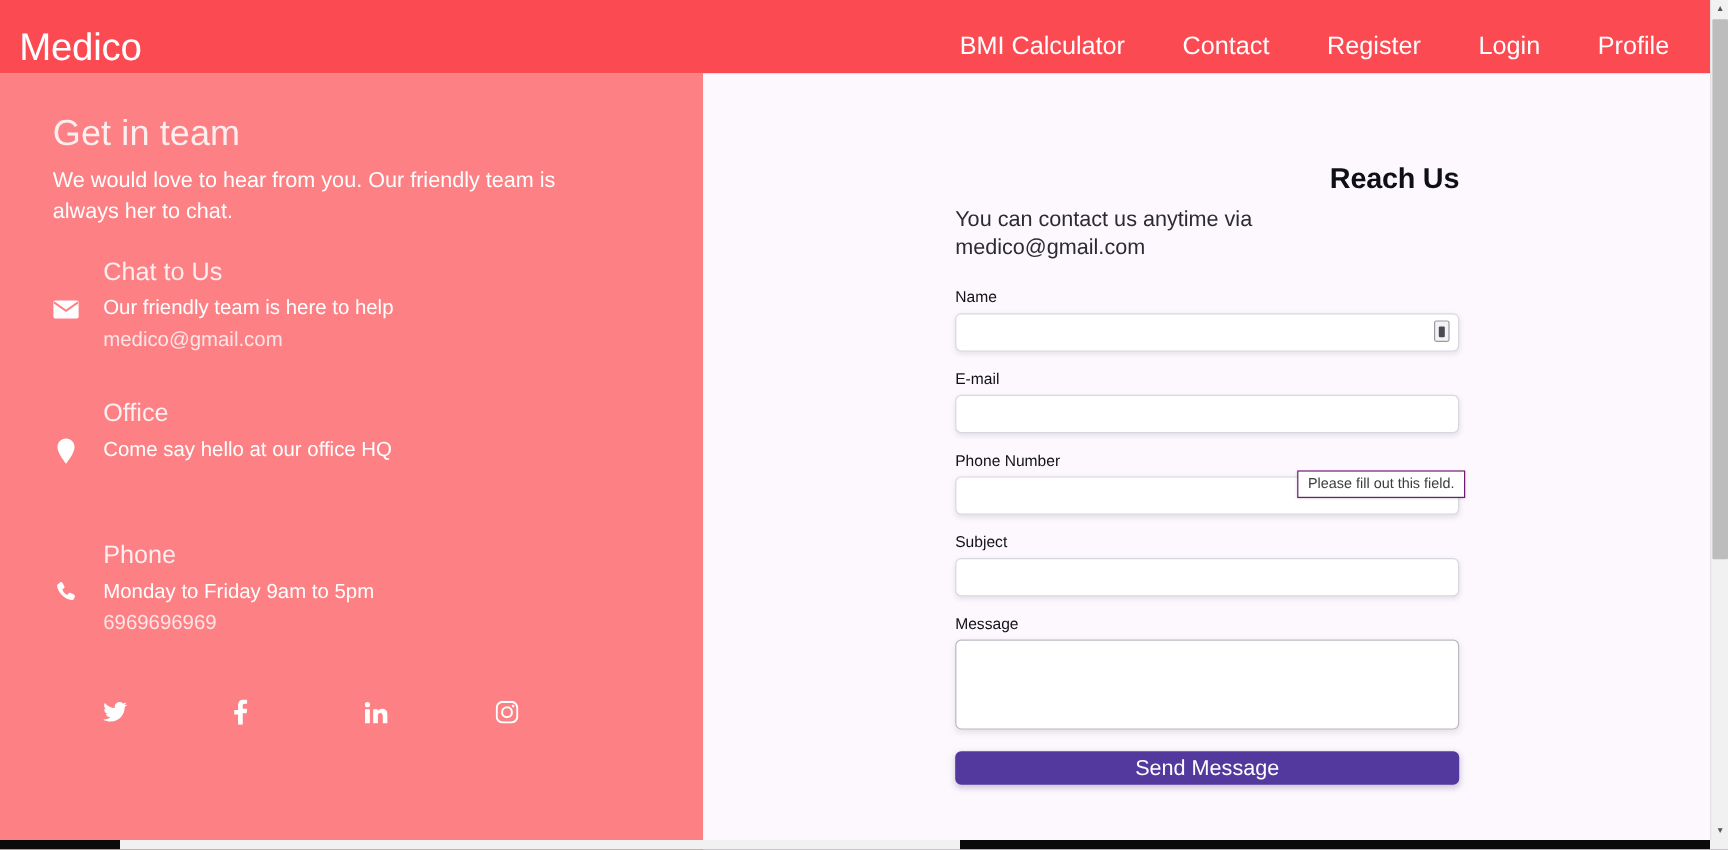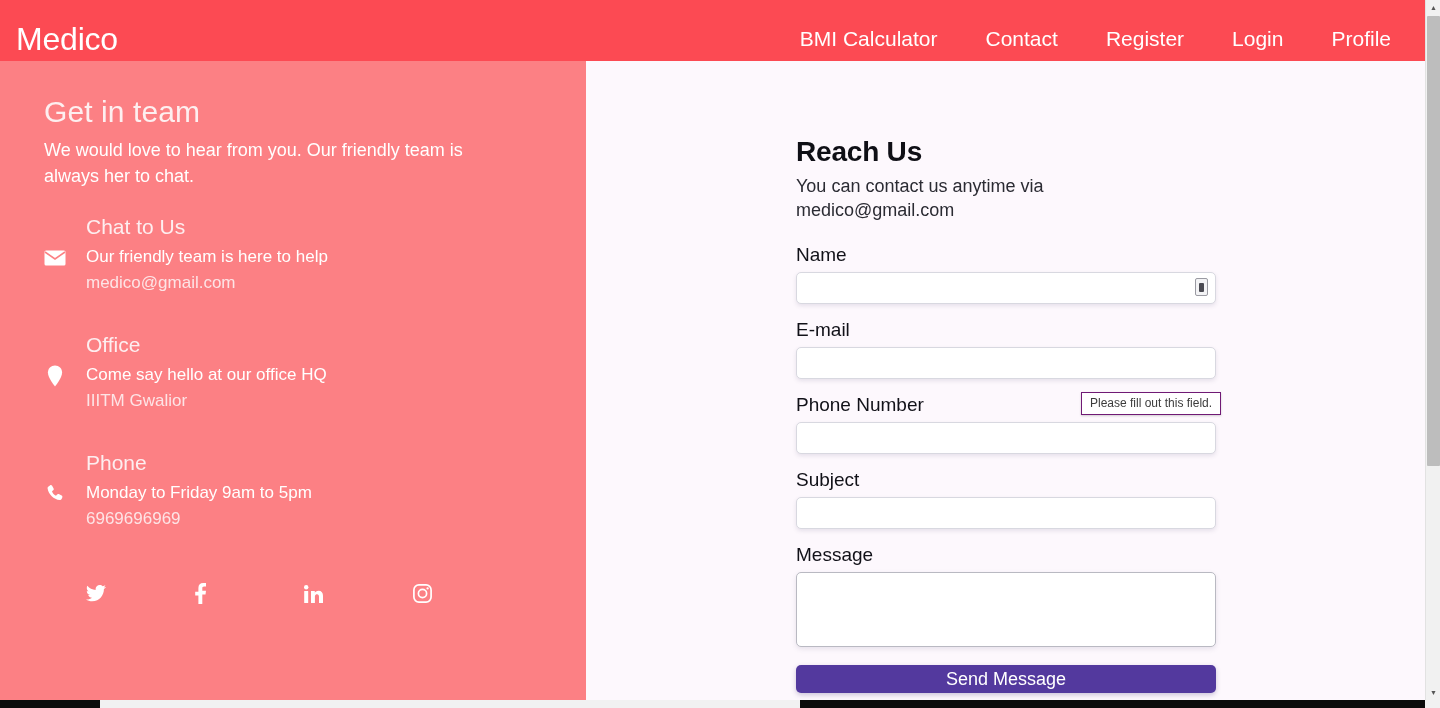--- a/index.html
+++ b/index.html
@@ -123,36 +123,37 @@
     width: 839px; height: 647px;
     background: #fdf8fd;
     overflow: hidden;
   }
   .form-wrap {
     position: absolute;
     left: 210px; top: 9px;
     width: 420px;
   }
   .reach-title {
-    font-size: 28px;
+    font-size: 24px;
     font-weight: 700;
     color: #0f0f16;
     margin: 66px 0 6px 0;
     letter-spacing: -0.2px;
+    text-align: right;
   }
   .reach-sub {
     font-size: 18px;
     line-height: 24px;
     color: #2b2b33;
     margin: 0 0 22px 0;
     max-width: 280px;
   }
   .field-label {
     display: block;
-    font-size: 19px;
+    font-size: 13px;
     color: #111118;
     margin: 0 0 6px 0;
   }
   .text-input {
     display: block;
     width: 420px;
     height: 32px;
     border: 1px solid #d8d8e0;
     border-radius: 5px;
     background: #ffffff;
@@ -301,21 +302,20 @@
     </div>
 
     <div class="contact-block">
       <span class="cb-icon">
         <svg width="16" height="22" viewBox="0 0 16 22" fill="none">
           <path d="M8 0.5C4 0.5 0.9 3.6 0.9 7.6c0 5.4 7.1 13.9 7.1 13.9s7.1-8.5 7.1-13.9C15.1 3.6 12 0.5 8 0.5z" fill="#ffffff"></path>
         </svg>
       </span>
       <h3 class="cb-title">Office</h3>
       <p class="cb-line">Come say hello at our office HQ</p>
-      <p class="cb-line muted">IIITM Gwalior</p>
     </div>
 
     <div class="contact-block">
       <span class="cb-icon">
         <svg width="20" height="20" viewBox="0 0 20 20" fill="none">
           <path d="M5.2 1.2c0.7-0.4 1.5-0.1 1.9 0.6l1.5 2.7c0.3 0.6 0.2 1.4-0.4 1.8L7 7.2c0.6 1.9 2.1 3.6 4 4.6l1.1-1.3c0.4-0.5 1.1-0.7 1.7-0.4l2.8 1.4c0.7 0.4 1 1.2 0.7 1.9l-0.7 1.6c-0.3 0.7-1 1.1-1.8 1C8.6 15.3 3.6 10.4 2.6 4.4c-0.1-0.8 0.3-1.5 1-1.8l1.6-1.4z" fill="#ffffff"></path>
         </svg>
       </span>
       <h3 class="cb-title">Phone</h3>
       <p class="cb-line">Monday to Friday 9am to 5pm</p>

